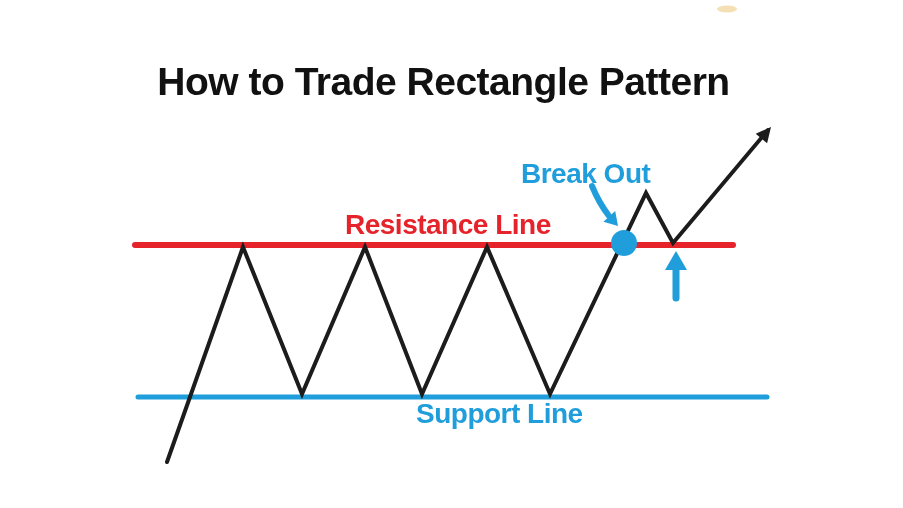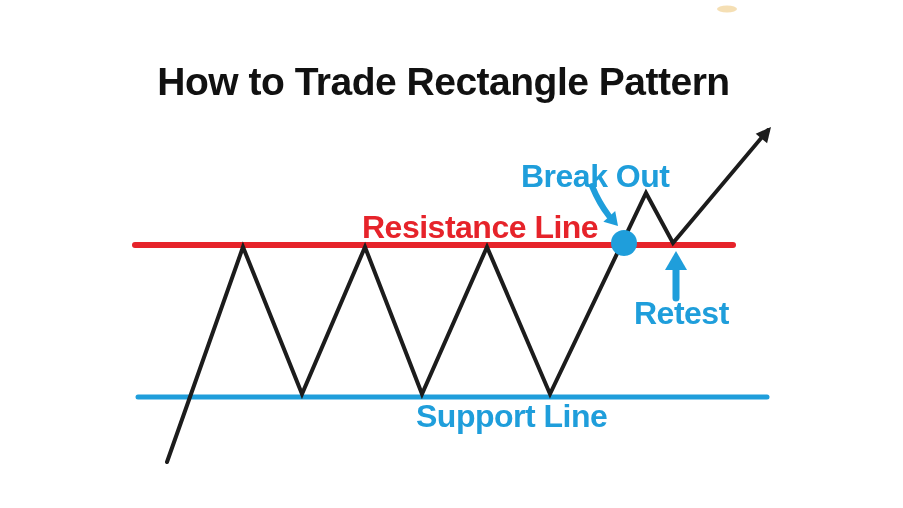--- a/index.html
+++ b/index.html
@@ -35,26 +35,26 @@
     font-size: 39px;
     font-weight: bold;
     letter-spacing: -0.5px;
     line-height: 1;
     color: var(--title_black, #111);
     white-space: nowrap;
   }
   .anno-label {
     position: absolute;
     font-weight: bold;
-    font-size: 32px;
+    font-size: 28px;
     line-height: 1;
     letter-spacing: -0.5px;
     white-space: nowrap;
   }
-  .label-resistance { left: 345px; top: 211px; color: var(--resistance_red, #e6232a); margin-left: 17px; }
+  .label-resistance { left: 345px; top: 211px; color: var(--resistance_red, #e6232a); }
   .label-support    { left: 372px; top: 400px; color: var(--annotation_blue, #1f9edb); margin-left: 44px; }
   .label-breakout   { left: 521px; top: 160px; color: var(--annotation_blue, #1f9edb); }
   .label-retest     { left: 634px; top: 297px; color: var(--annotation_blue, #1f9edb); }
 
   .stroke-resistance { stroke: var(--resistance_red, #e6232a); }
   .stroke-support    { stroke: var(--annotation_blue, #1f9edb); }
   .stroke-price      { stroke: var(--price_black, #1c1c1c); }
   .fill-price        { fill: var(--price_black, #1c1c1c); }
   .fill-blue         { fill: var(--annotation_blue, #1f9edb); }
   .stroke-blue       { stroke: var(--annotation_blue, #1f9edb); }
@@ -87,15 +87,14 @@
   </svg>
 
   <div class="page-title">How to Trade Rectangle Pattern</div>
 
   <div class="anno-label label-resistance">Resistance Line</div>
 
   <div class="anno-label label-support">Support Line</div>
 
   <div class="anno-label label-breakout">Break Out</div>
 
-  <div class="anno-label label-retest">Retest</div>
 
 </div>
 
 </body></html>

